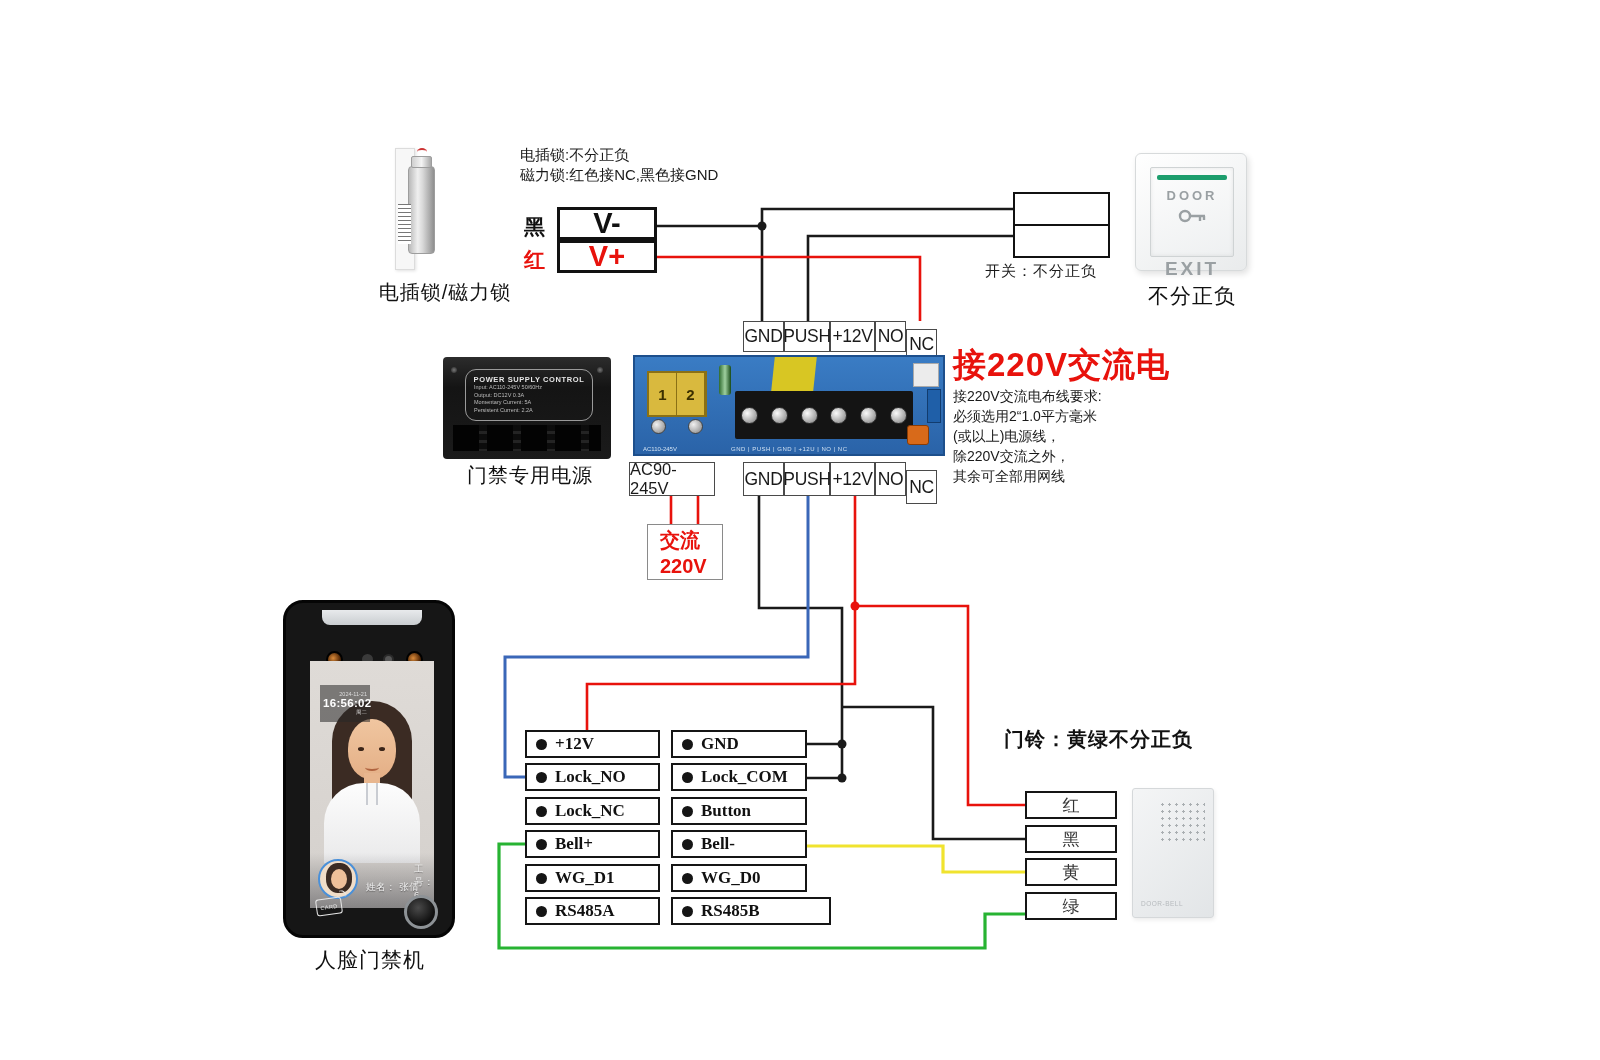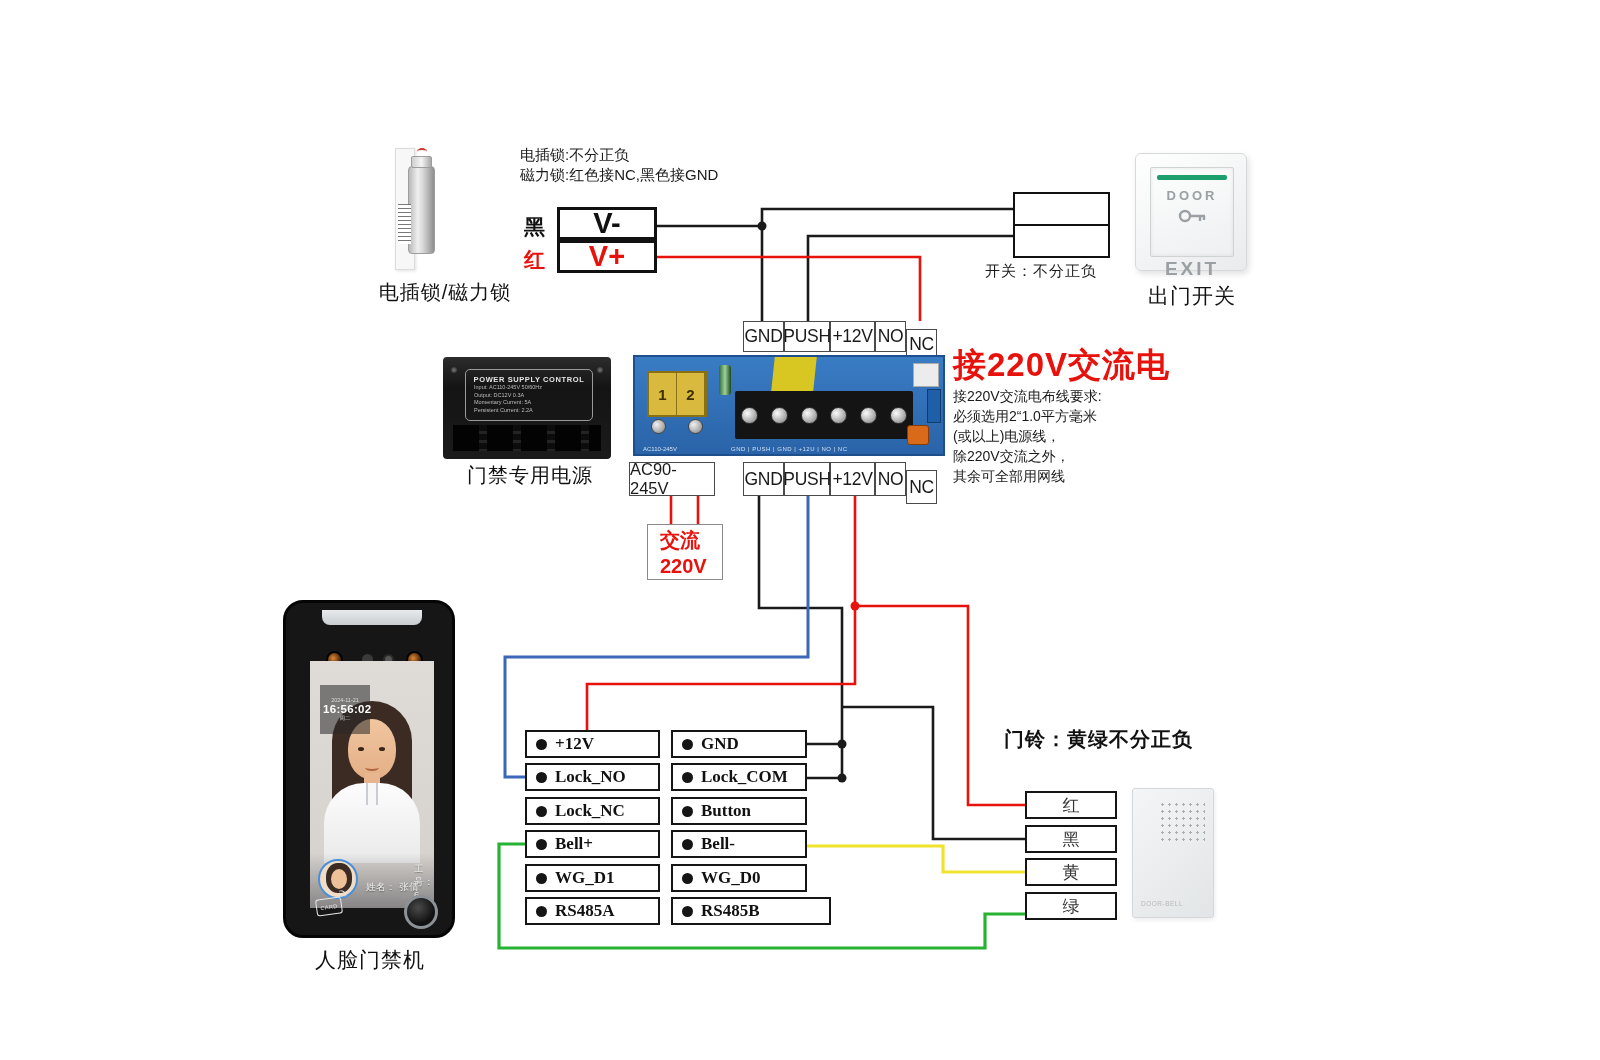--- a/index.html
+++ b/index.html
@@ -42,21 +42,21 @@
   .lockimg { position:absolute; left:395px; top:144px; width:54px; height:130px; }
   .lockimg .plate { position:absolute; left:0; top:4px; width:20px; height:122px; background:#f7f7f7; border:1px solid #dcdcdc; box-shadow:1px 1px 3px rgba(0,0,0,0.12); }
   .lockimg .bolt { position:absolute; left:13px; top:22px; width:27px; height:88px; border-radius:4px;
                    background:linear-gradient(90deg,#b9b9b9 0%,#efefef 35%,#d8d8d8 55%,#8f8f8f 100%); border:1px solid #9d9d9d; }
   .lockimg .head { position:absolute; left:16px; top:12px; width:21px; height:12px; background:linear-gradient(90deg,#cfcfcf,#f4f4f4,#a8a8a8); border:1px solid #9d9d9d; border-radius:2px; }
   .lockimg .wire { position:absolute; left:22px; top:4px; width:10px; height:8px; border-top:2.5px solid #c33; border-radius:50%; }
   .lockimg .code { position:absolute; left:3px; top:60px; width:13px; height:40px; background:repeating-linear-gradient(#777 0 1.5px,#fff 1.5px 4px); }
 
   
   .psu { position:absolute; left:443px; top:357px; width:168px; height:102px; background:linear-gradient(180deg,#2c2c2c 0%,#141414 30%,#1b1b1b 100%); border-radius:4px; }
-  .psu .plate { position:absolute; left:22px; top:12px; width:128px; height:52px; border:1px solid #9a9a9a; border-radius:5px; padding-top:5px; }
+  .psu .plate { position:absolute; left:22px; top:12px; width:128px; height:52px; border:1px solid #9a9a9a; border-radius:11px; padding-top:5px; }
   .psu .ptitle { text-align:center; color:#e6e6e6; font-size:7.5px; font-weight:700; letter-spacing:0.6px; }
   .psu .pline { color:#bdbdbd; font-size:5.5px; line-height:7.5px; padding-left:8px; }
   .psu .vents { position:absolute; left:10px; bottom:8px; width:148px; height:26px;
                 background:repeating-linear-gradient(90deg,#000 0 26px,transparent 26px 34px),repeating-linear-gradient(#0a0a0a 0 6px,#262626 6px 9px); opacity:0.85; }
   .psu .screw { position:absolute; width:6px; height:6px; border-radius:50%; background:radial-gradient(circle,#777,#222); }
 
   
   .pcb { position:absolute; left:633px; top:355px; width:312px; height:101px; background:linear-gradient(180deg,#3a7cc4,#2a63a8); border:2px solid #1d4f8c; }
   .pcb .yblock { position:absolute; left:12px; top:14px; width:60px; height:46px; background:#d9b93e; border:2px solid #8a7015; display:flex; }
   .pcb .yblock div { flex:1; display:flex; align-items:center; justify-content:center; font-size:15px; font-weight:700; color:#3c3000; border-right:1px solid #8a7015; }
@@ -101,21 +101,21 @@
   .device .sens1 { position:absolute; left:76px; top:51px; width:11px; height:11px; border-radius:50%; background:#3a3a3a; }
   .device .sens2 { position:absolute; left:97px; top:51px; width:11px; height:11px; border-radius:50%; background:#555; border:2px solid #2a2a2a; }
   .screen { position:absolute; left:24px; top:58px; width:124px; height:247px; background:linear-gradient(#dfdbd7,#d4d0cc); overflow:hidden; }
   .hair { position:absolute; left:22px; top:40px; width:80px; height:160px; background:#3b2b23; border-radius:42px 42px 30px 30px; }
   .faceoval { position:absolute; left:38px; top:58px; width:48px; height:60px; background:linear-gradient(#f0c6a0,#e4af86); border-radius:50% 50% 46% 46%; }
   .eye { position:absolute; width:6px; height:3.5px; background:#3a2418; border-radius:50%; top:86px; }
   .smile { position:absolute; left:55px; top:103px; width:14px; height:7px; border-bottom:2.5px solid #b0633f; border-radius:50%; }
   .neck { position:absolute; left:54px; top:112px; width:16px; height:14px; background:#e8b68e; }
   .shirt { position:absolute; left:14px; top:122px; width:96px; height:80px; background:linear-gradient(#fdfdfd,#e9e9ea); border-radius:40px 40px 0 0; }
   .collar { position:absolute; left:56px; top:122px; width:12px; height:22px; background:#f7f7f7; border-left:2px solid #c9ccd2; border-right:2px solid #c9ccd2; }
-  .dtbox { position:absolute; left:10px; top:24px; width:50px; padding:12px 3px; background:rgba(40,40,40,0.55); color:#fff; text-align:center; }
+  .dtbox { position:absolute; left:10px; top:24px; width:50px; padding:6px 3px; background:rgba(40,40,40,0.55); color:#fff; text-align:right; }
   .dtbox .d { font-size:5.5px; color:#ddd; }
   .dtbox .t { font-size:11.5px; font-weight:700; letter-spacing:0.3px; }
   .dtbox .w { font-size:5.5px; color:#ddd; }
   .infobar { position:absolute; left:0; top:192px; width:124px; height:55px; background:linear-gradient(rgba(70,70,75,0.0),rgba(70,70,75,0.55)); }
   .avatar { position:absolute; left:8px; top:198px; width:40px; height:40px; border-radius:50%; border:2.5px solid #4a90d9; background:#f0ddc8; overflow:hidden; }
   .avatar .ahair { position:absolute; left:6px; top:2px; width:26px; height:30px; background:#3b2b23; border-radius:45%; }
   .avatar .aface { position:absolute; left:11px; top:8px; width:16px; height:20px; background:#eec09a; border-radius:50%; }
   .inforow { position:absolute; left:56px; color:#f2f2f2; font-size:9.5px; letter-spacing:0.5px; text-shadow:0 1px 1px rgba(0,0,0,0.4); }
   .cardicon { position:absolute; left:30px; top:295px; width:26px; height:17px; border:1.6px solid #e8e8e8; border-radius:3px; transform:rotate(-8deg);
               color:#e8e8e8; font-size:5.5px; display:flex; align-items:center; justify-content:center; letter-spacing:0.5px; }
@@ -187,21 +187,21 @@
     <div class="panel">
       <div class="greenbar"></div>
       <div class="door">DOOR</div>
       <svg width="30" height="16" style="position:absolute; left:27px; top:40px;" viewBox="0 0 30 16">
         <circle cx="7" cy="8" r="5" fill="none" stroke="#9aa0a3" stroke-width="2.4"></circle>
         <path d="M12,8 L27,8 M22,8 L22,13 M26,8 L26,12" stroke="#9aa0a3" stroke-width="2.4" fill="none"></path>
       </svg>
       <div class="exit">EXIT</div>
     </div>
   </div>
-  <div class="cap" style="left:1140px; top:282px; width:104px; font-size:21px;">出门开关</div>
+  <div class="cap" style="left:1140px; top:282px; width:104px; font-size:21px;">不分正负</div>
 
   <div class="strip" style="left:743px; top:321px;">
     <div class="cell" style="width:41px;height:31px;">GND</div>
     <div class="cell" style="width:46px;height:31px;">PUSH</div>
     <div class="cell" style="width:45px;height:31px;">+12V</div>
     <div class="cell" style="width:31px;height:31px;">NO</div>
     <div class="cell" style="width:31px;height:31px;">NC</div>
   </div>
 
   <div class="psu">

